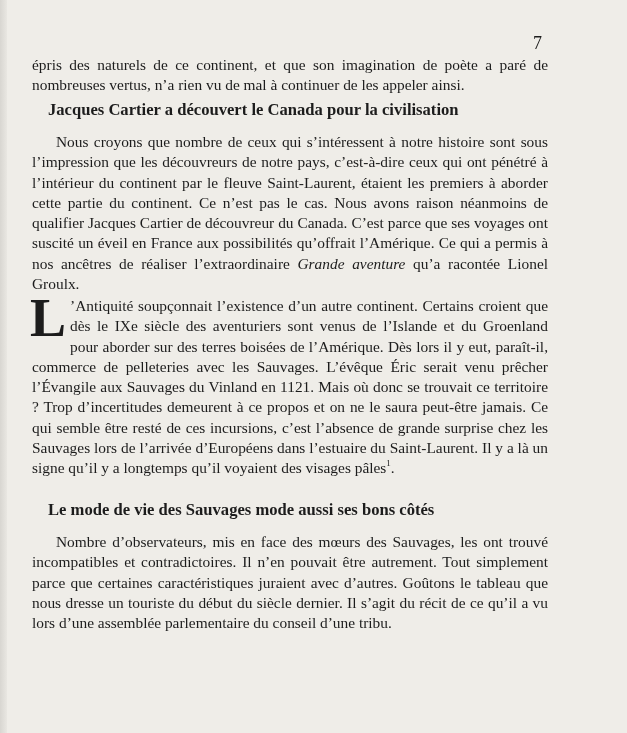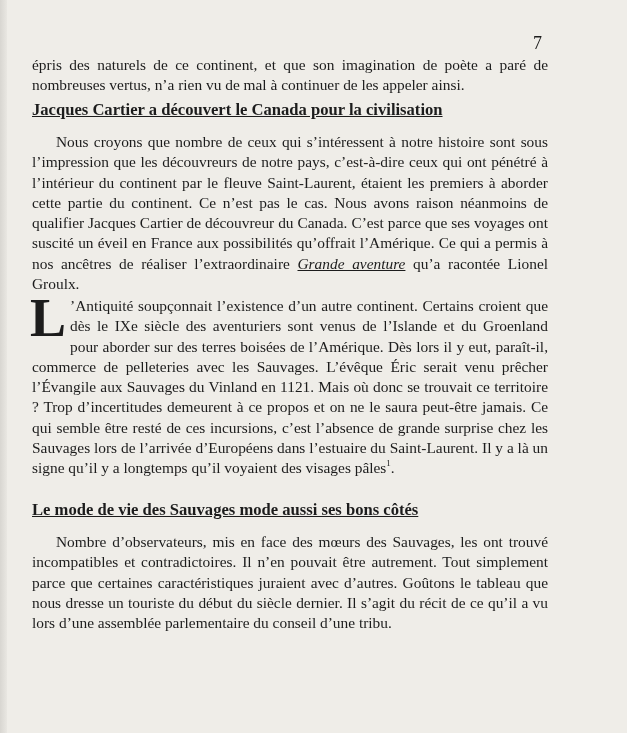--- a/index.html
+++ b/index.html
@@ -22,35 +22,34 @@
     font-size: 18px; line-height: 20px;
   }
   .para {
     position: absolute; left: 0; width: 516px;
     font-size: 15.4px; line-height: 20.3px;
     text-align: justify;
     margin: 0;
   }
   .para.indent { text-indent: 24px; }
   .heading {
-    position: absolute; left: 0; width: 516px;
+    position: absolute; left: 16px; width: 516px;
     font-size: 16.6px; line-height: 20px;
     font-weight: bold;
     margin: 0;
-    text-decoration: underline;
   }
   .dropcap {
     float: left;
     font-size: 54px; line-height: 40px;
     font-weight: bold;
     margin: 2px 4px 0 -2px;
     height: 40px;
   }
   .para.dc { text-indent: 0; }
-  em { font-style: italic; text-decoration: underline; }
+  em { font-style: italic; }
   sup { font-size: 9px; vertical-align: 7px; line-height: 0; }
 </style>
 </head>
 <body>
 
 <div class="page-edge"></div>
 
 <div class="page">
   <div class="page-number">7</div>
 

